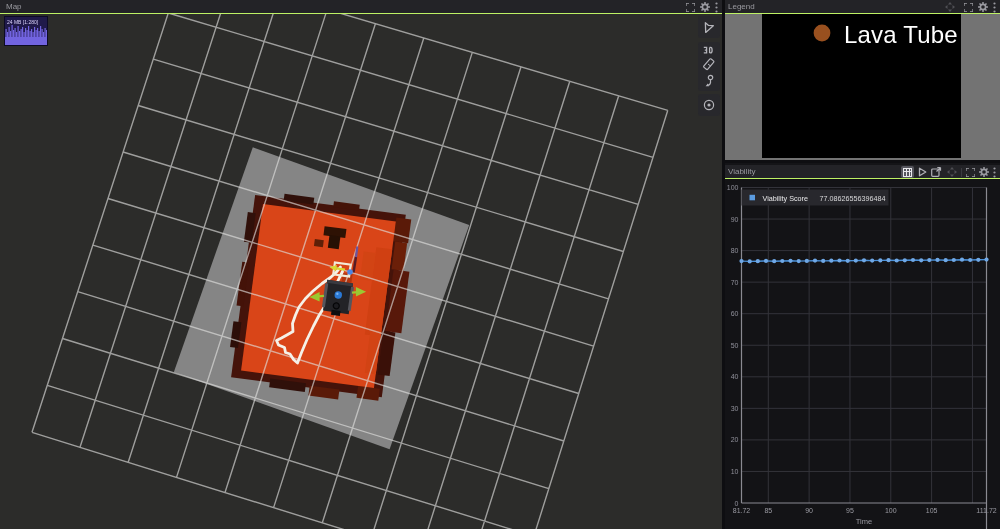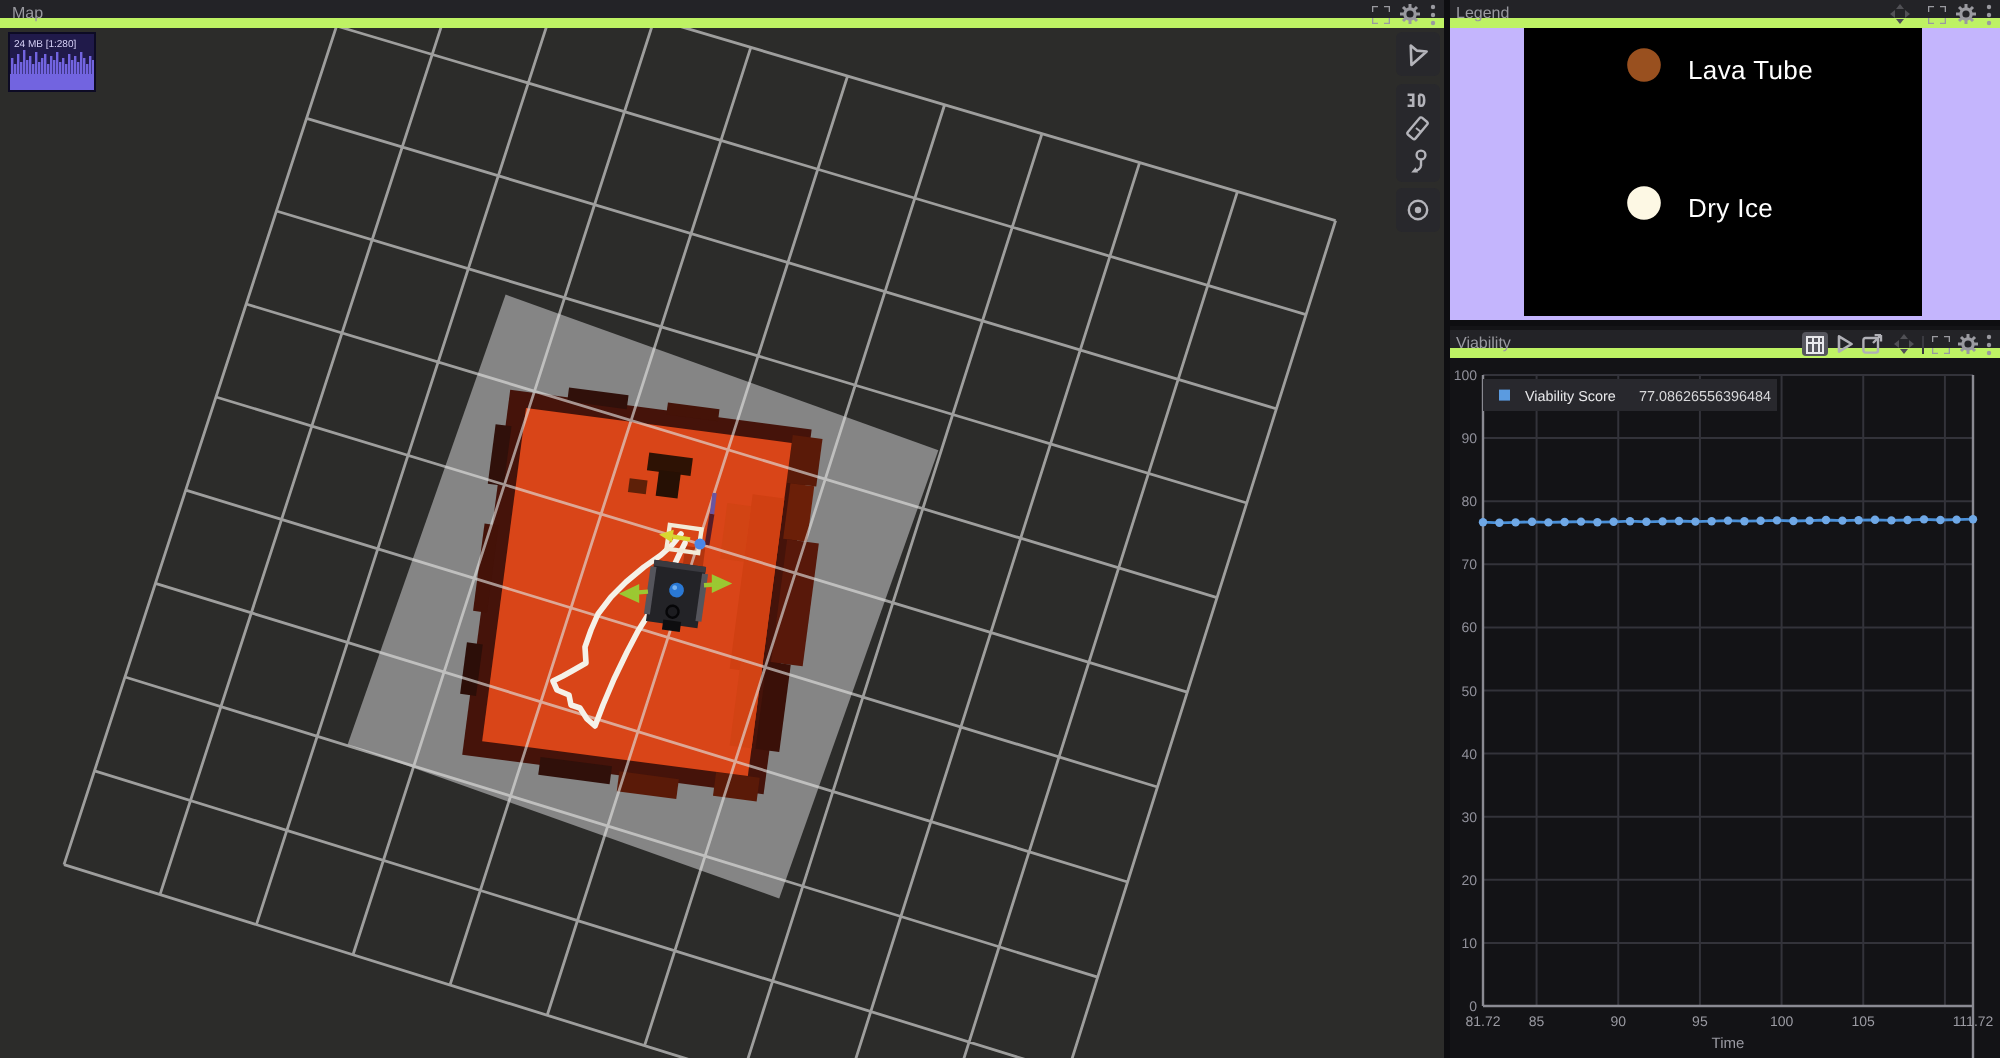--- a/index.html
+++ b/index.html
@@ -1,29 +1,29 @@
 <!DOCTYPE html>
 <html><head>
 <meta charset="utf-8">
 <style>
   * { margin:0; padding:0; box-sizing:border-box; }
   html,body { width:1000px; height:529px; background:#141417; overflow:hidden;
     font-family:"Liberation Sans", sans-serif; }
   .panel { position:absolute; overflow:hidden; }
   .phead { position:absolute; left:0; top:0; right:0; height:14px; background:#232327;
-    border-bottom:5px solid #bef264; color:#9a9aa0; font-size:8px; line-height:14px; z-index:30; }
+    border-bottom:1px solid #bef264; color:#9a9aa0; font-size:8px; line-height:14px; z-index:30; }
   .ptitle { position:absolute; left:6px; top:0; }
   .hicons { position:absolute; right:4px; top:1.5px; height:11px; display:flex; gap:5px; align-items:center; }
   #map { left:0; top:0; width:722px; height:529px; background:#2c2c2a; }
-  #legend { left:725px; top:0; width:275px; height:160px; background:#c4b5fd; }
+  #legend { left:725px; top:0; width:275px; height:160px; background:#737373; }
   #viab { left:725px; top:165px; width:275px; height:366px; background:#141418; }
   .legbox { position:absolute; left:37px; top:14px; width:199px; height:144px; background:#000; color:#fff; }
   .legrow { position:absolute; left:0; width:199px; height:20px; }
   .legrow .sw { position:absolute; left:51px; top:50%; transform:translateY(-50%); }
-  .legrow .lt { position:absolute; left:82px; top:50%; transform:translateY(-50%); font-size:13px; color:#fff; letter-spacing:0.2px; }
+  .legrow .lt { position:absolute; left:82px; top:50%; transform:translateY(-50%); font-size:24px; color:#fff; letter-spacing:0.2px; }
   #thumb { position:absolute; left:4px; top:16px; width:44px; height:30px; background:#191536; border:1px solid #0d0b24; z-index:20; }
   #mtoolbar { position:absolute; right:2px; top:16px; width:22px; z-index:20; }
   .tbtn { position:relative; width:22px; height:22px; margin-bottom:0px; background:#28282c; border-radius:3px;
      display:flex; align-items:center; justify-content:center; color:#b4b4ba; }
 </style>
 </head>
 <body>
 
 <div id="map" class="panel">
   <svg width="722" height="529" viewBox="0 0 722 529" style="position:absolute;left:0;top:0">
@@ -221,26 +221,20 @@
           <circle cx="1.5" cy="9.5" r="1.1" fill="#9a9aa0"></circle>
         </svg>
     </span>
   </div>
   <div class="legbox">
     <div class="legrow" style="top:11px">
         <span class="sw"><svg width="18" height="18">
             <circle cx="9" cy="9" r="8.4" fill="#99501f"></circle>
           </svg></span>
         <span class="lt">Lava Tube</span>
-      </div>
-    <div class="legrow" style="top:80px">
-        <span class="sw"><svg width="18" height="18">
-            <circle cx="9" cy="9" r="8.4" fill="#fdf8e4"></circle>
-          </svg></span>
-        <span class="lt">Dry Ice</span>
       </div>
   </div>
 </div>
 
 <div id="viab" class="panel">
   <div class="phead">
       <span class="ptitle" style="left:3px">Viability</span>
     <span class="hicons" style="gap:4px">
       <span style="display:flex;align-items:center;justify-content:center;width:13px;height:12px;background:#56565e;border-radius:2px">
           <svg width="9" height="9" viewBox="0 0 9 9">

